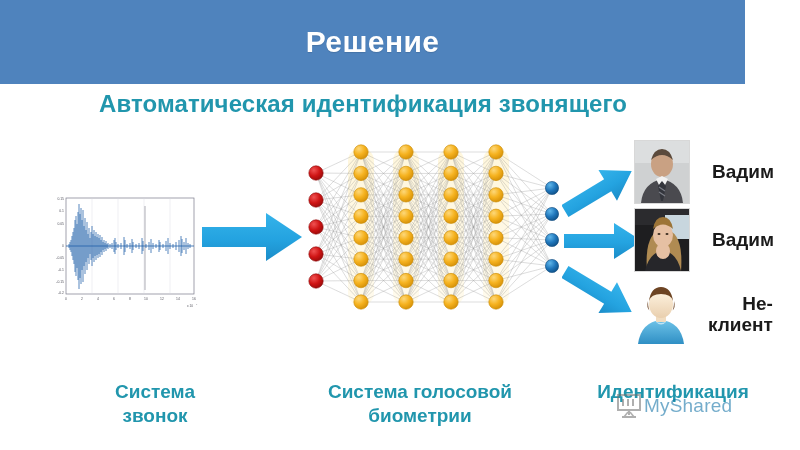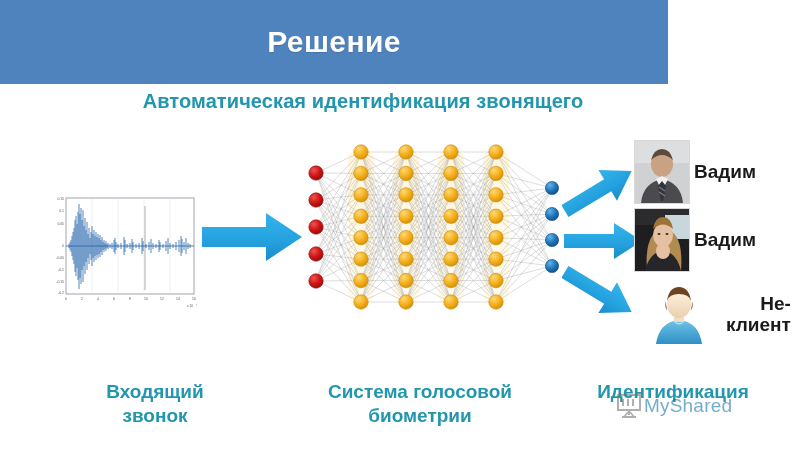--- a/index.html
+++ b/index.html
@@ -12,39 +12,39 @@
   }
   #slide{
     position:absolute;inset:0;
     width:800px;height:450px;
     background:#ffffff;
     overflow:hidden;
   }
 
   
   .header{
-    position:absolute;left:0;top:0;width:668px;height:84px;
+    position:absolute;left:0;top:0;width:745px;height:84px;
     background:#4f83bd;
     display:flex;align-items:center;justify-content:center;
   }
   .header-title{
     color:#ffffff;
     font-size:30px;
     font-weight:700;
     letter-spacing:.4px;
     line-height:1;
     text-shadow:0 1px 1px rgba(0,0,0,.12);
   }
 
   
   .subtitle{
     position:absolute;left:0;top:90px;width:726px;
     text-align:center;
     color:#2196ad;
-    font-size:20px;
+    font-size:24px;
     font-weight:700;
     letter-spacing:.1px;
     white-space:nowrap;
   }
 
   
   .plot{
     position:absolute;left:44px;top:190px;width:160px;height:118px;
     background:#ffffff;
   }
@@ -73,30 +73,30 @@
   }
   .result .thumb{
     width:54px;height:62px;
     border:1px solid #d8d8d8;
     background:#e9e9ea;
     overflow:hidden;
     flex:0 0 auto;
   }
   .result .thumb svg{display:block;}
   .result .rname{
-    margin-left:4px;
+    margin-left:22px;
     color:#1a1a1a;
     font-size:19px;
     font-weight:700;
     line-height:1.12;
     white-space:pre-line;
   }
   #result-vadim{left:634px;top:140px;}
   #result-maria{left:634px;top:208px;}
-  #result-nonclient{left:652px;top:284px;}
+  #result-nonclient{left:634px;top:284px;}
   #result-nonclient .thumb{
     border:none;background:transparent;width:54px;height:60px;
   }
   #result-nonclient .rname{
     margin-left:20px;text-align:right;
   }
 
   
   .caption{
     position:absolute;
@@ -710,21 +710,21 @@
         <path d="M14 17 q0 8 2 10 q-4 -3 -2 -10Z" fill="#6d4423"></path>
         <path d="M40 17 q0 8 -2 10 q4 -3 2 -10Z" fill="#6d4423"></path>
 
         <path d="M21 37 q6 7 12 0 q-6 4 -12 0Z" fill="#bfe4f5"></path>
       </svg>
     </div>
     <div class="rname">Не-
 клиент</div>
   </div>
 
-  <div class="caption" id="caption-call">Входящий
+  <div class="caption" id="caption-call">Система
 звонок</div>
   <div class="caption" id="caption-ident">Идентификация</div>
   <div class="caption" id="caption-system">Система голосовой
 биометрии</div>
 
   <div class="watermark">
     <svg width="30" height="30" viewBox="0 0 30 30">
       <rect x="4" y="5" width="22" height="15" fill="none" stroke="#6f6f6f" stroke-width="2"></rect>
       <line x1="9" y1="9" x2="9" y2="16" stroke="#6f6f6f" stroke-width="2"></line>
       <line x1="14" y1="9" x2="14" y2="16" stroke="#6f6f6f" stroke-width="2"></line>

